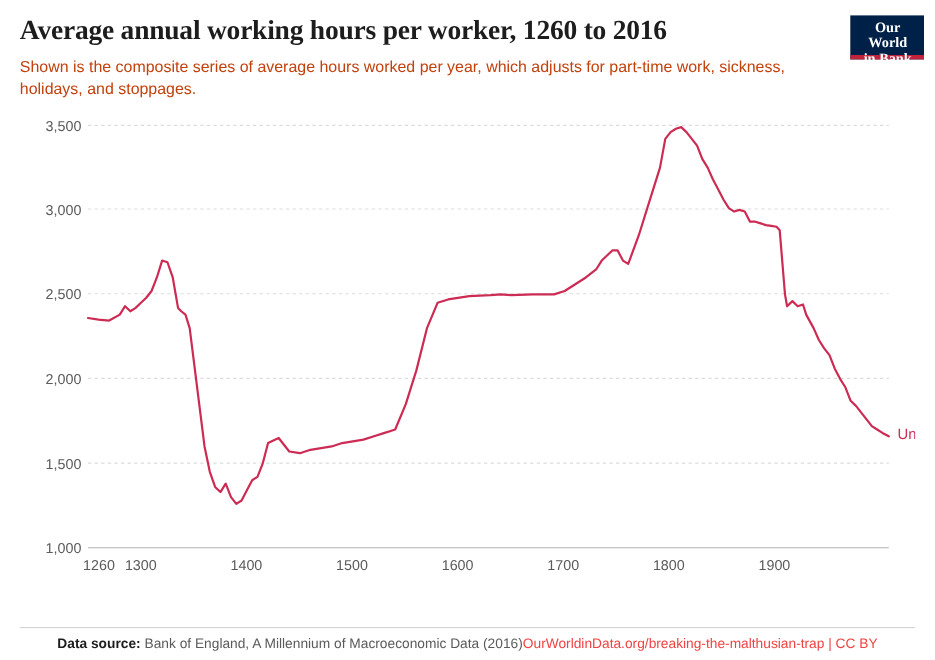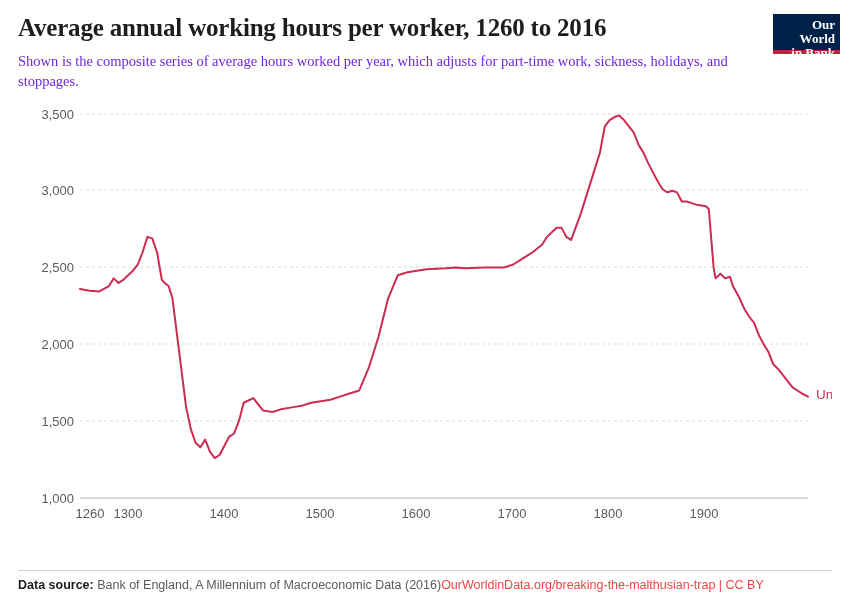--- a/index.html
+++ b/index.html
@@ -30,38 +30,37 @@
     font-size: 25px;
     font-weight: 700;
     letter-spacing: -0.2px;
     color: #1d1d1d;
     margin: 0 0 8px 0;
     line-height: 1.15;
   }
   .chart-subtitle {
     font-size: 14.5px;
     line-height: 1.42;
-    color: #6d28d9;
+    color: #c2410c;
     margin: 0;
     max-width: 715px;
-    font-family: Liberation Serif, serif;
   }
   .owid-logo {
     position: absolute;
     top: 0;
     right: 0;
     width: 67px;
     height: 40px;
     background: #002147;
     color: #ffffff;
     font-family: "Liberation Serif", serif;
     font-weight: 700;
     font-size: 13px;
     line-height: 1.08;
-    text-align: right;
+    text-align: center;
     padding: 4px 5px 0 6px;
     box-sizing: border-box;
     border-bottom: 4px solid #c0223b;
   }
   
   .chart-wrap {
     position: relative;
     margin-top: 14px;
     width: 814px;
     height: 415px;
@@ -109,21 +108,21 @@
     bottom: 8px;
     font-size: 12.5px;
     color: #5b5b5b;
   }
   .footer-rule {
     border-top: 1px solid #d3d3d3;
     margin-bottom: 7px;
   }
   .footer-row {
     display: flex;
-    justify-content: flex-start;
+    justify-content: center;
     align-items: baseline;
   }
   .footer-left strong,
   .footer-note strong {
     color: #1d1d1d;
     font-weight: 700;
   }
   .footer-right {
     color: #ef4444;
     text-align: right;

